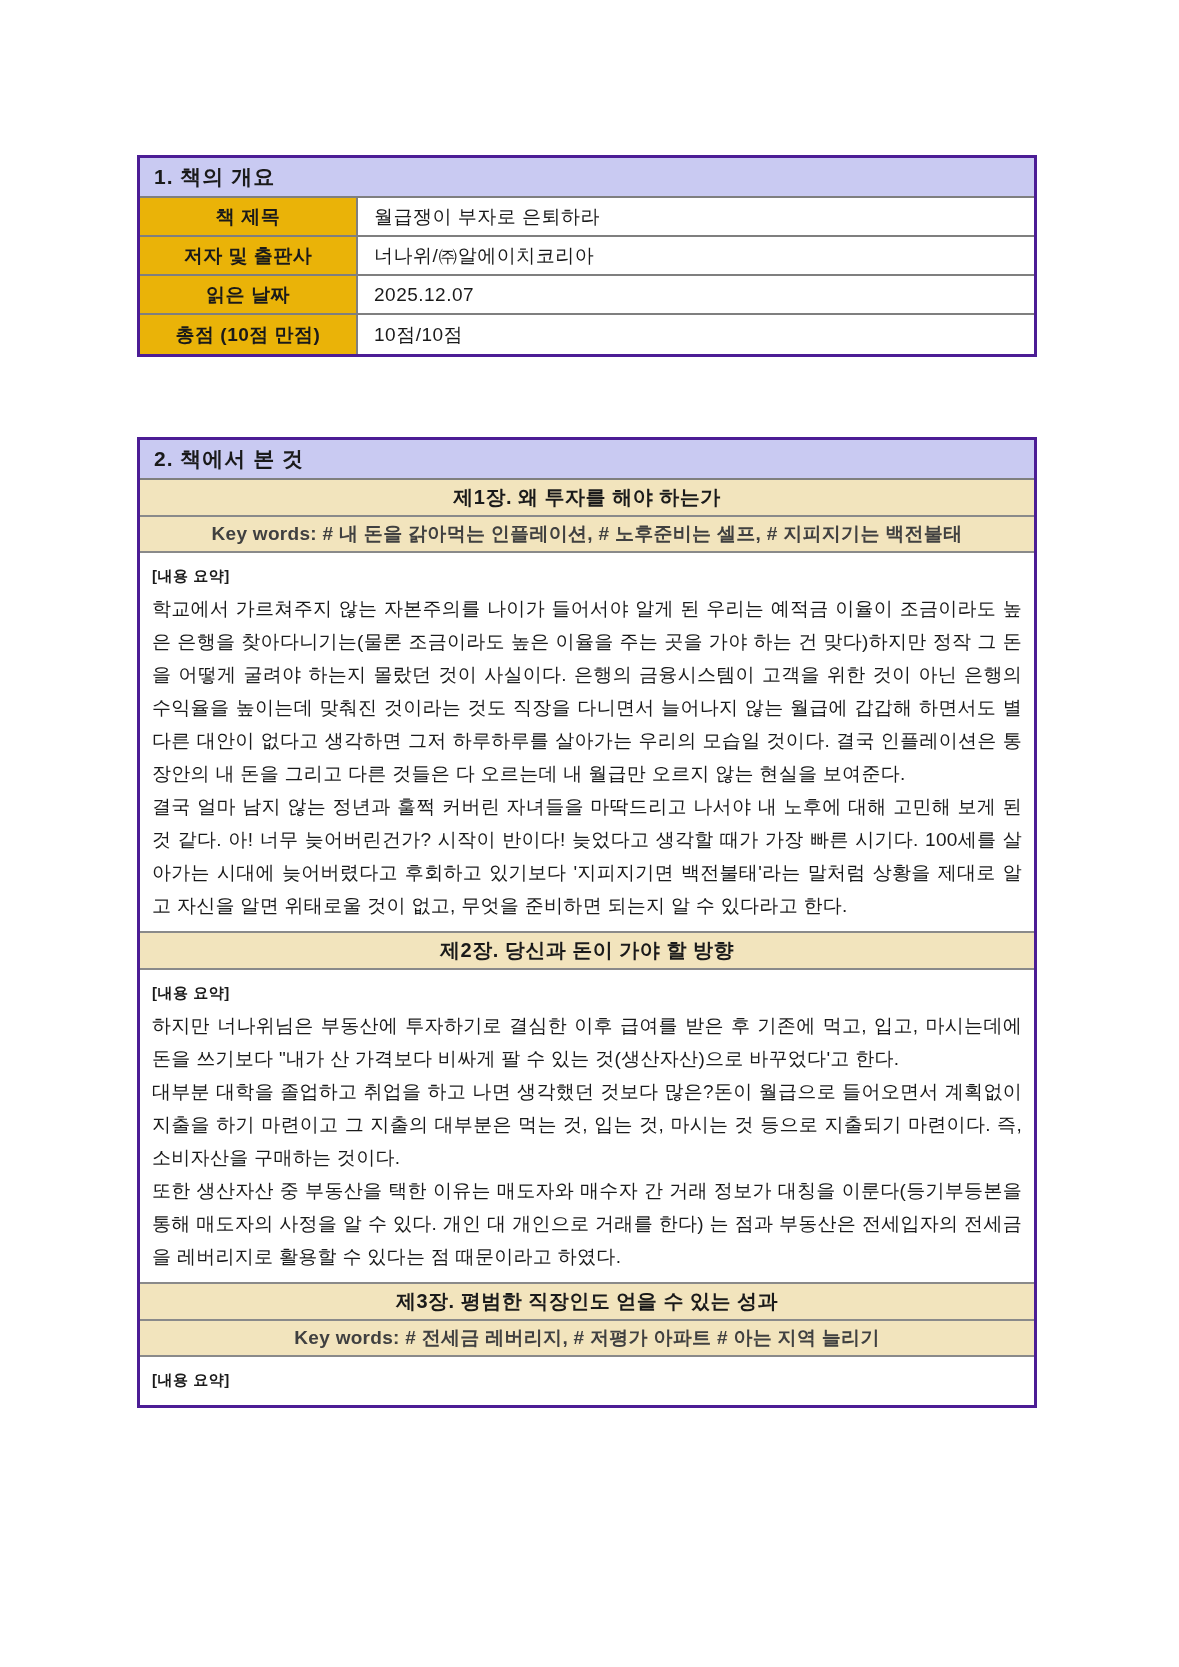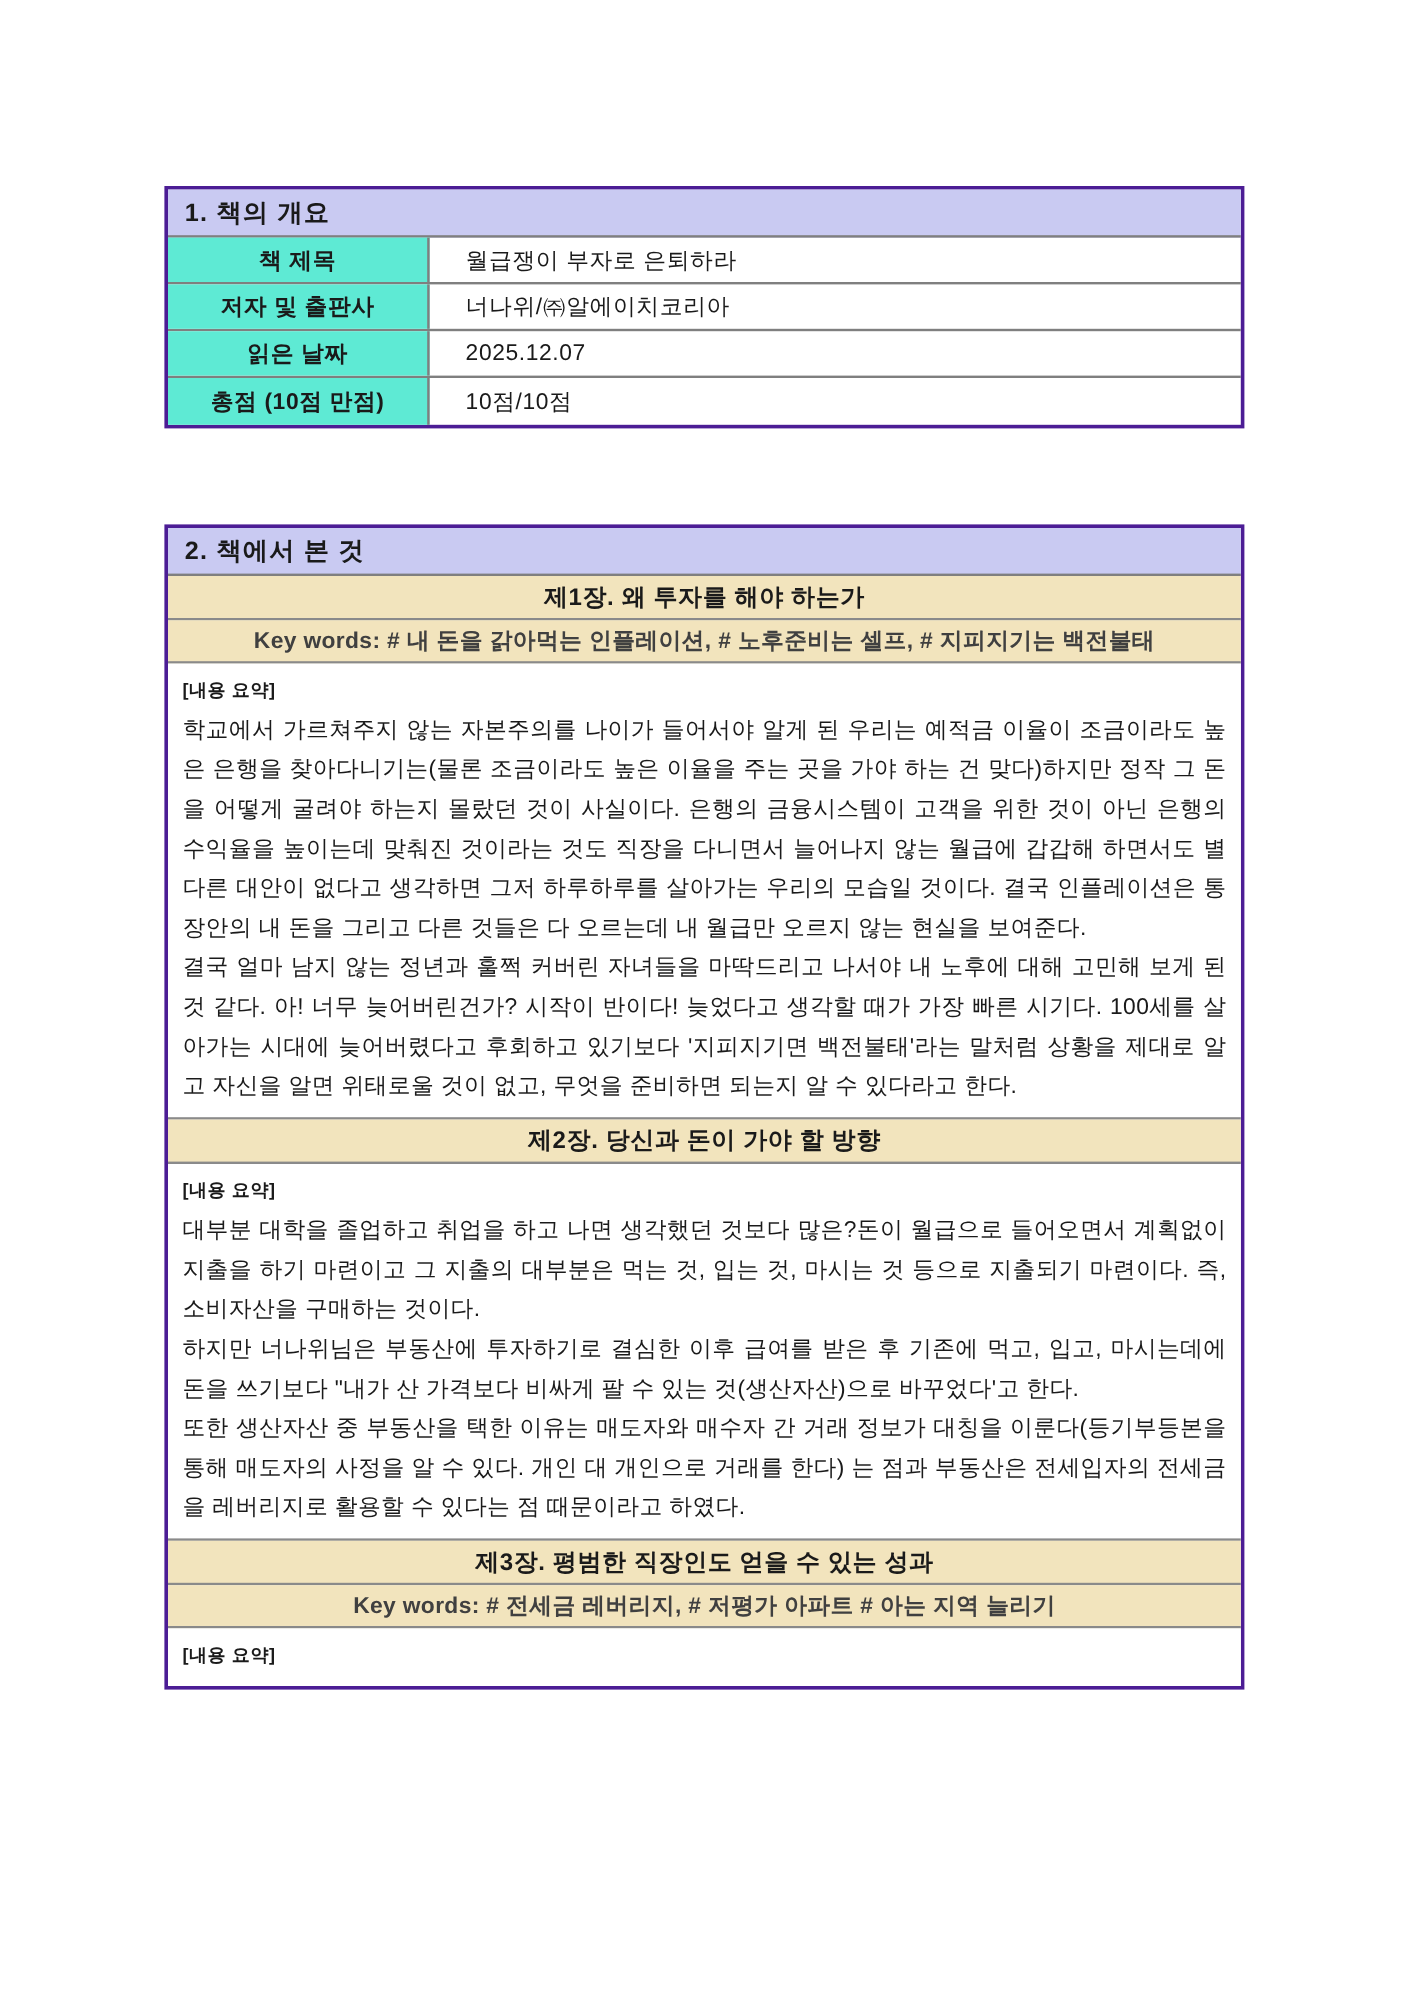--- a/index.html
+++ b/index.html
@@ -43,34 +43,34 @@
   
   .ov-row {
     display: grid;
     grid-template-columns: 218px 1fr;
     height: 39px;
     border-bottom: 2px solid #7f7f7f;
     box-sizing: border-box;
   }
   .ov-row:last-child { border-bottom: none; }
   .ov-label {
-    background: #5eead4;
+    background: #eab308;
     border-right: 2px solid #7f7f7f;
     display: flex;
     align-items: center;
     justify-content: center;
     font-size: 19px;
     font-weight: bold;
     letter-spacing: 0.5px;
     box-sizing: border-box;
   }
   .ov-value {
     display: flex;
     align-items: center;
-    padding-left: 30px;
+    padding-left: 16px;
     font-size: 19px;
     letter-spacing: 0.5px;
   }
 
   
   .chapter-title {
     background: #f2e4bd;
     height: 37px;
     display: flex;
     align-items: center;
@@ -150,22 +150,22 @@
       <div class="keywords-row">Key words: # 내 돈을 갉아먹는 인플레이션, # 노후준비는 셀프, # 지피지기는 백전불태</div>
       <div class="summary-cell">
         <div class="summary-label">[내용 요약]</div>
         <p>학교에서 가르쳐주지 않는 자본주의를 나이가 들어서야 알게 된 우리는 예적금 이율이 조금이라도 높은 은행을 찾아다니기는(물론 조금이라도 높은 이율을 주는 곳을 가야 하는 건 맞다)하지만 정작 그 돈을 어떻게 굴려야 하는지 몰랐던 것이 사실이다. 은행의 금융시스템이 고객을 위한 것이 아닌 은행의 수익율을 높이는데 맞춰진 것이라는 것도 직장을 다니면서 늘어나지 않는 월급에 갑갑해 하면서도 별다른 대안이 없다고 생각하면 그저 하루하루를 살아가는 우리의 모습일 것이다. 결국 인플레이션은 통장안의 내 돈을 그리고 다른 것들은 다 오르는데 내 월급만 오르지 않는 현실을 보여준다.</p>
         <p>결국 얼마 남지 않는 정년과 훌쩍 커버린 자녀들을 마딱드리고 나서야 내 노후에 대해 고민해 보게 된 것 같다. 아! 너무 늦어버린건가? 시작이 반이다! 늦었다고 생각할 때가 가장 빠른 시기다. 100세를 살아가는 시대에 늦어버렸다고 후회하고 있기보다 '지피지기면 백전불태'라는 말처럼 상황을 제대로 알고 자신을 알면 위태로울 것이 없고, 무엇을 준비하면 되는지 알 수 있다라고 한다.</p>
       </div>
 
       <div class="chapter-title">제2장. 당신과 돈이 가야 할 방향</div>
       <div class="summary-cell">
         <div class="summary-label">[내용 요약]</div>
+        <p>하지만 너나위님은 부동산에 투자하기로 결심한 이후 급여를 받은 후 기존에 먹고, 입고, 마시는데에 돈을 쓰기보다 "내가 산 가격보다 비싸게 팔 수 있는 것(생산자산)으로 바꾸었다'고 한다.</p>
         <p>대부분 대학을 졸업하고 취업을 하고 나면 생각했던 것보다 많은?돈이 월급으로 들어오면서 계획없이 지출을 하기 마련이고 그 지출의 대부분은 먹는 것, 입는 것, 마시는 것 등으로 지출되기 마련이다. 즉, 소비자산을 구매하는 것이다.</p>
-        <p>하지만 너나위님은 부동산에 투자하기로 결심한 이후 급여를 받은 후 기존에 먹고, 입고, 마시는데에 돈을 쓰기보다 "내가 산 가격보다 비싸게 팔 수 있는 것(생산자산)으로 바꾸었다'고 한다.</p>
         <p>또한 생산자산 중 부동산을 택한 이유는 매도자와 매수자 간 거래 정보가 대칭을 이룬다(등기부등본을 통해 매도자의 사정을 알 수 있다. 개인 대 개인으로 거래를 한다) 는 점과 부동산은 전세입자의 전세금을 레버리지로 활용할 수 있다는 점 때문이라고 하였다.</p>
       </div>
 
       <div class="chapter-title">제3장. 평범한 직장인도 얻을 수 있는 성과</div>
       <div class="keywords-row">Key words: # 전세금 레버리지, # 저평가 아파트 # 아는 지역 늘리기</div>
       <div class="summary-cell last">
         <div class="summary-label">[내용 요약]</div>
       </div>
     </div>
 

